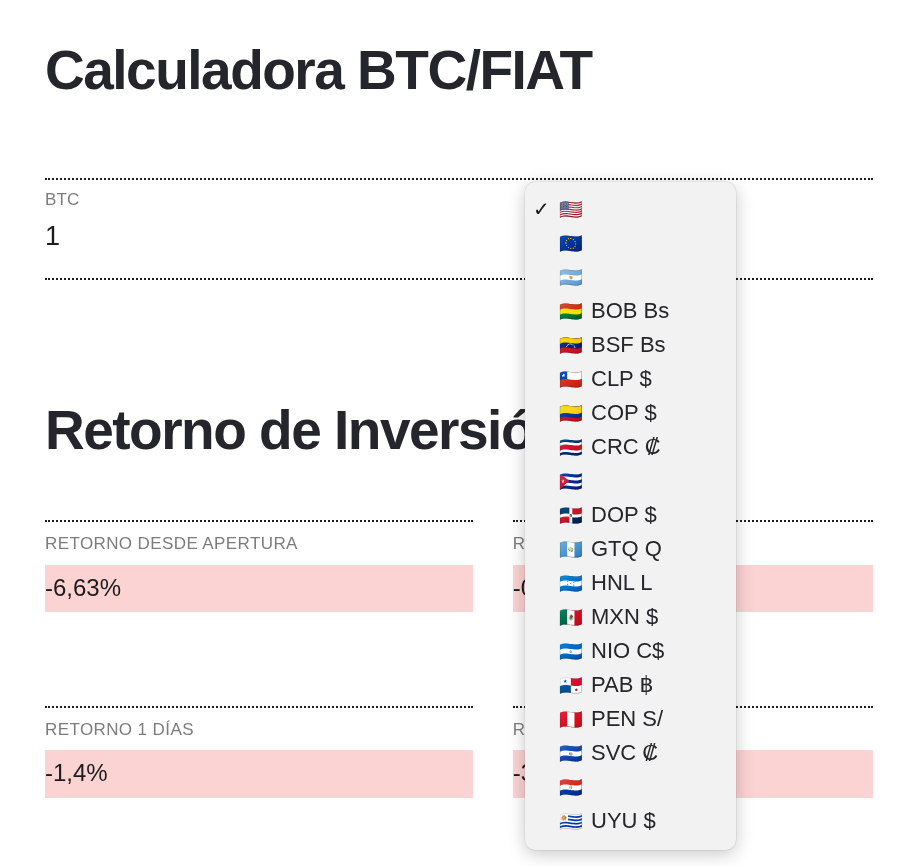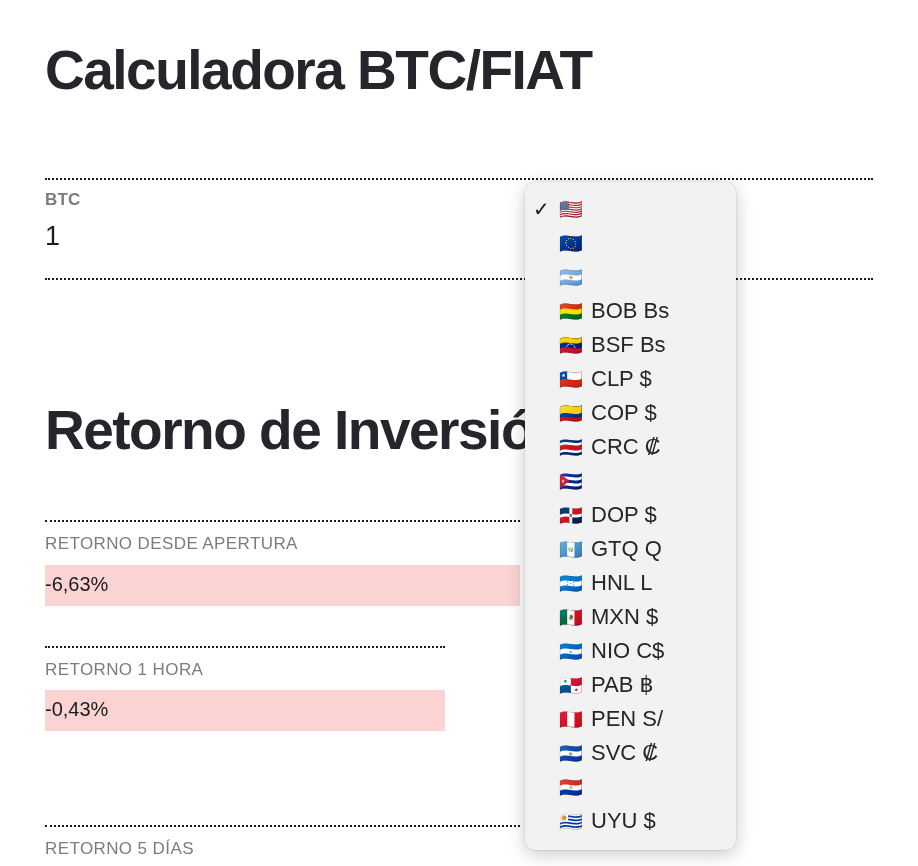--- a/index.html
+++ b/index.html
@@ -42,21 +42,20 @@
   .field {
     position:absolute;
     left:45px; top:188px;
     width:828px;
   }
   .field-label {
     font-size:17px;
     color:#7c7c7c;
     letter-spacing:0.2px;
     line-height:1.4;
-    font-weight:bold;
   }
   .field-value {
     font-size:27px;
     color:#1c1c1c;
     line-height:1.5;
     margin-top:4px;
   }
 
   
   .section-title {
@@ -75,40 +74,39 @@
     position:absolute;
     left:0; top:520px;
     width:918px;
   }
   .returns-row {
     position:relative;
     display:flex;
     gap:40px;
     padding:0 45px;
     margin-bottom:22px;
-    flex-direction:column;
   }
   .return-cell { width:475px; }
   .return-cell.right { width:400px; }
 
   .cell-rule {
     height:0;
     border-top:2px dotted #1c1c1c;
     margin-bottom:10px;
   }
   .cell-label {
     font-size:17px;
     color:#7c7c7c;
     letter-spacing:0.4px;
     line-height:1.45;
     margin-bottom:8px;
     white-space:nowrap;
   }
   .cell-value {
-    font-size:20px;
+    font-size:24px;
     color:#1c1c1c;
     line-height:1.55;
     padding:4px 0 6px 0;
     background:#fbd3d3;
     white-space:nowrap;
   }
   .cell-value.neg { background:#fbd3d3; }
 
   
   .dropdown {
@@ -175,21 +173,21 @@
       <div class="return-cell right">
         <div class="cell-rule"></div>
         <div class="cell-label">RETORNO 1 HORA</div>
         <div class="cell-value neg">-0,43%</div>
       </div>
     </div>
 
     <div class="returns-row" style="margin-top:94px;">
       <div class="return-cell">
         <div class="cell-rule"></div>
-        <div class="cell-label">RETORNO 5 DÍAS</div>
+        <div class="cell-label">RETORNO 1 DÍAS</div>
         <div class="cell-value neg">-1,4%</div>
       </div>
       <div class="return-cell right">
         <div class="cell-rule"></div>
         <div class="cell-label">RETORNO 14 DÍAS</div>
         <div class="cell-value neg">-3,1%</div>
       </div>
     </div>
 
   </div>

